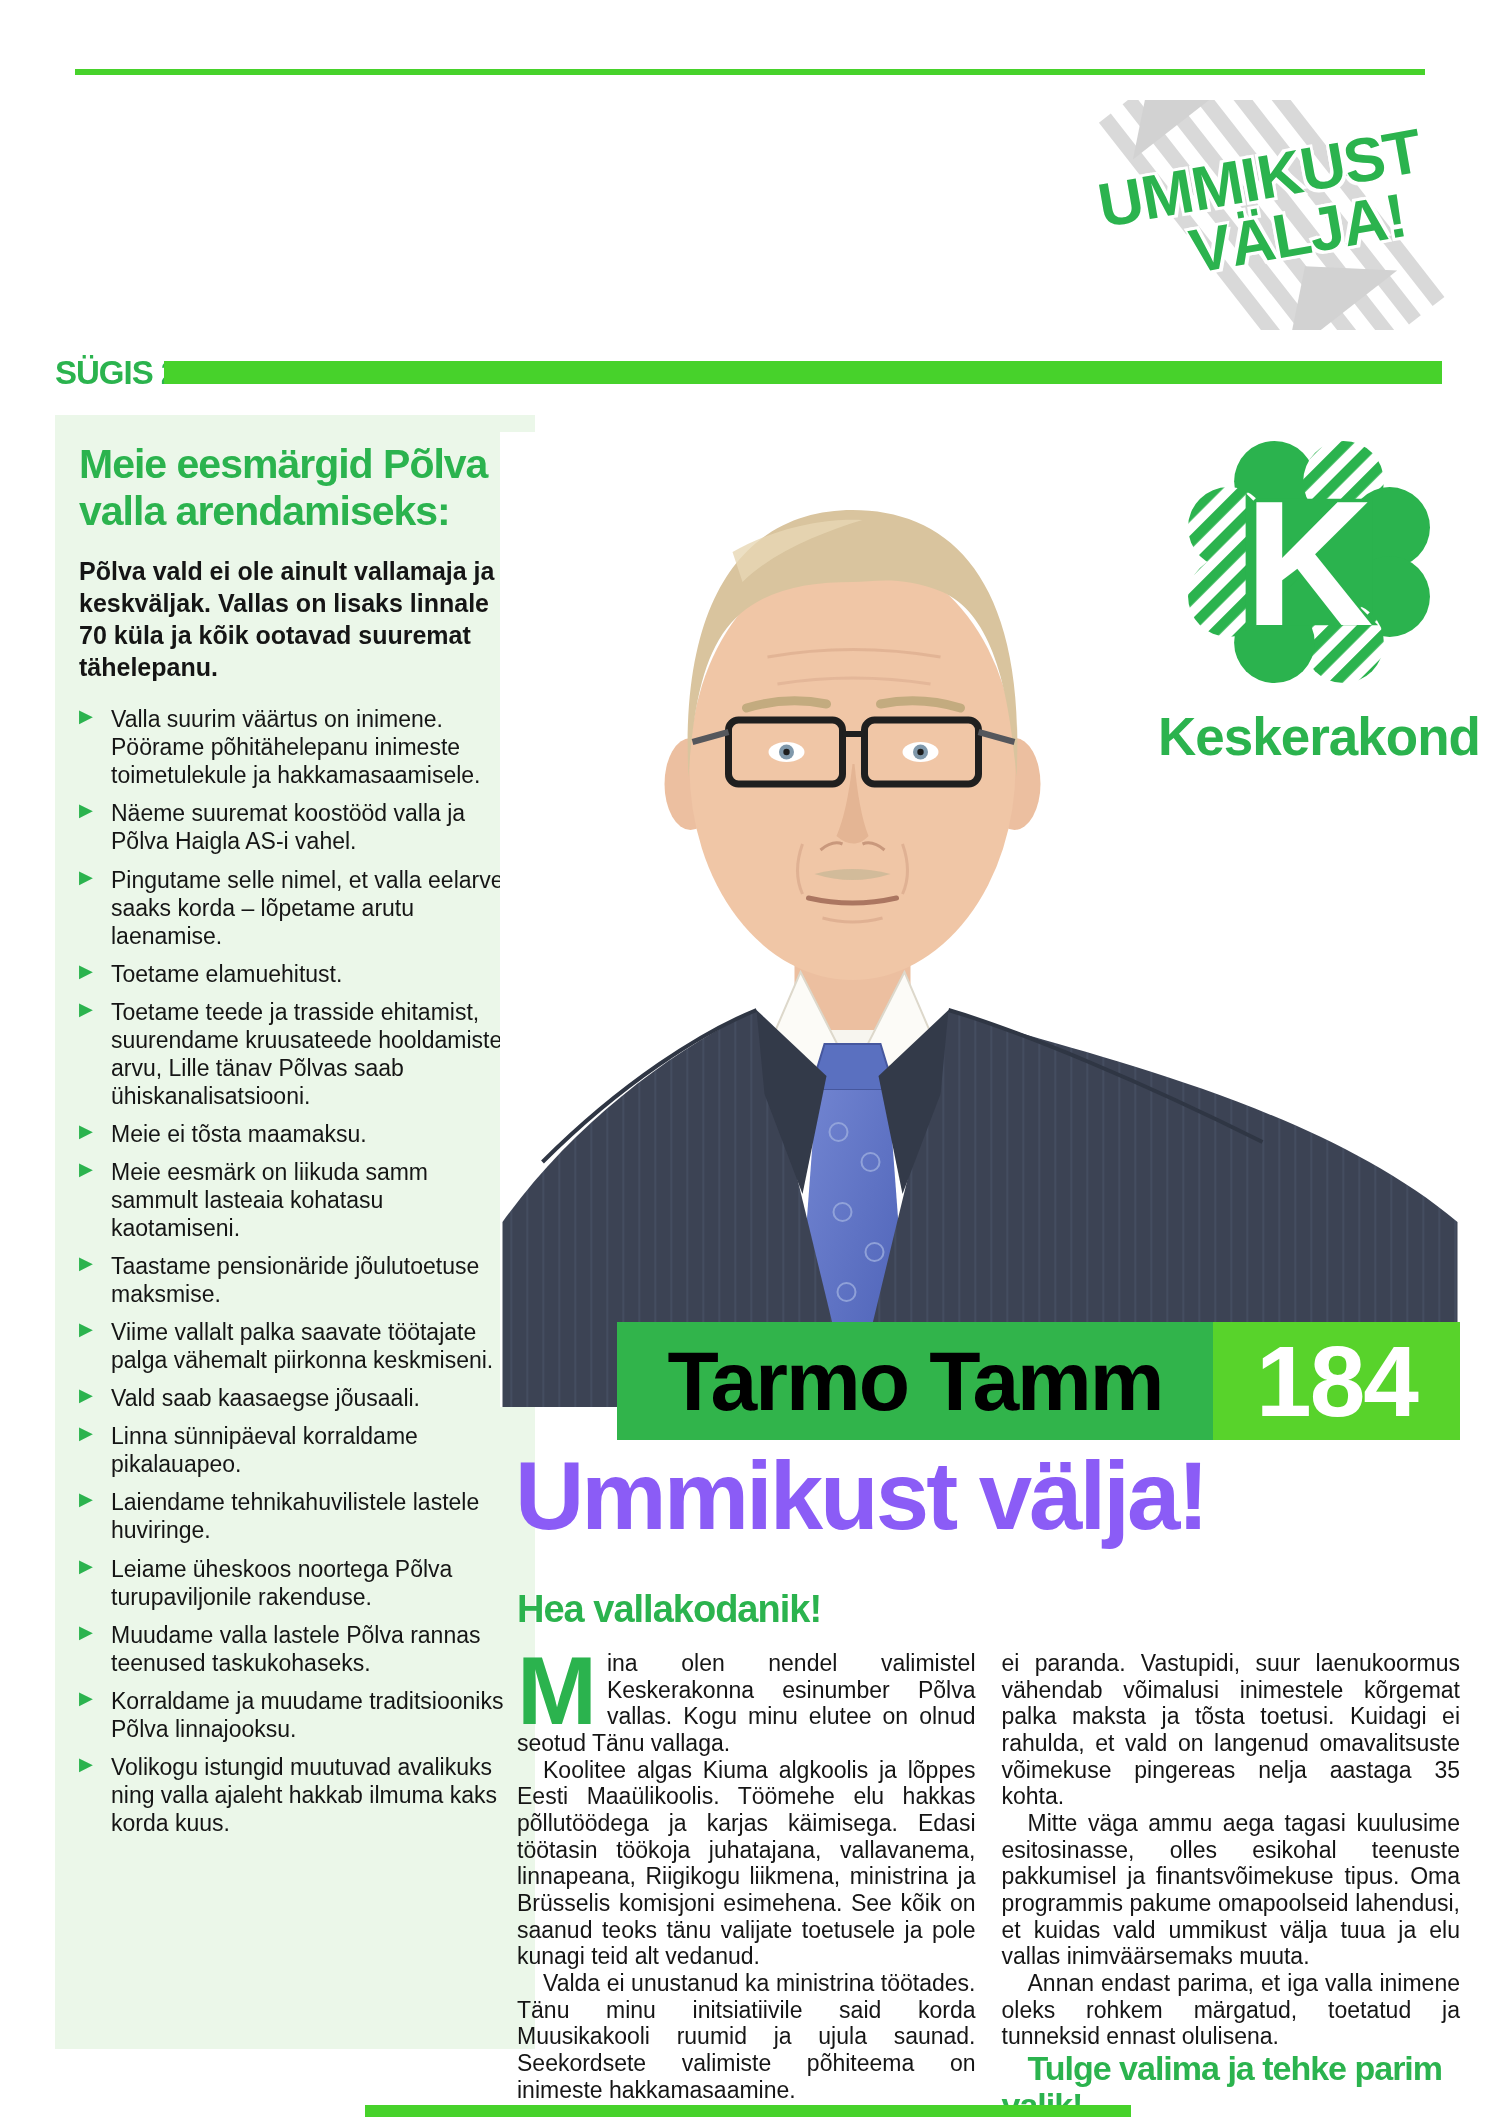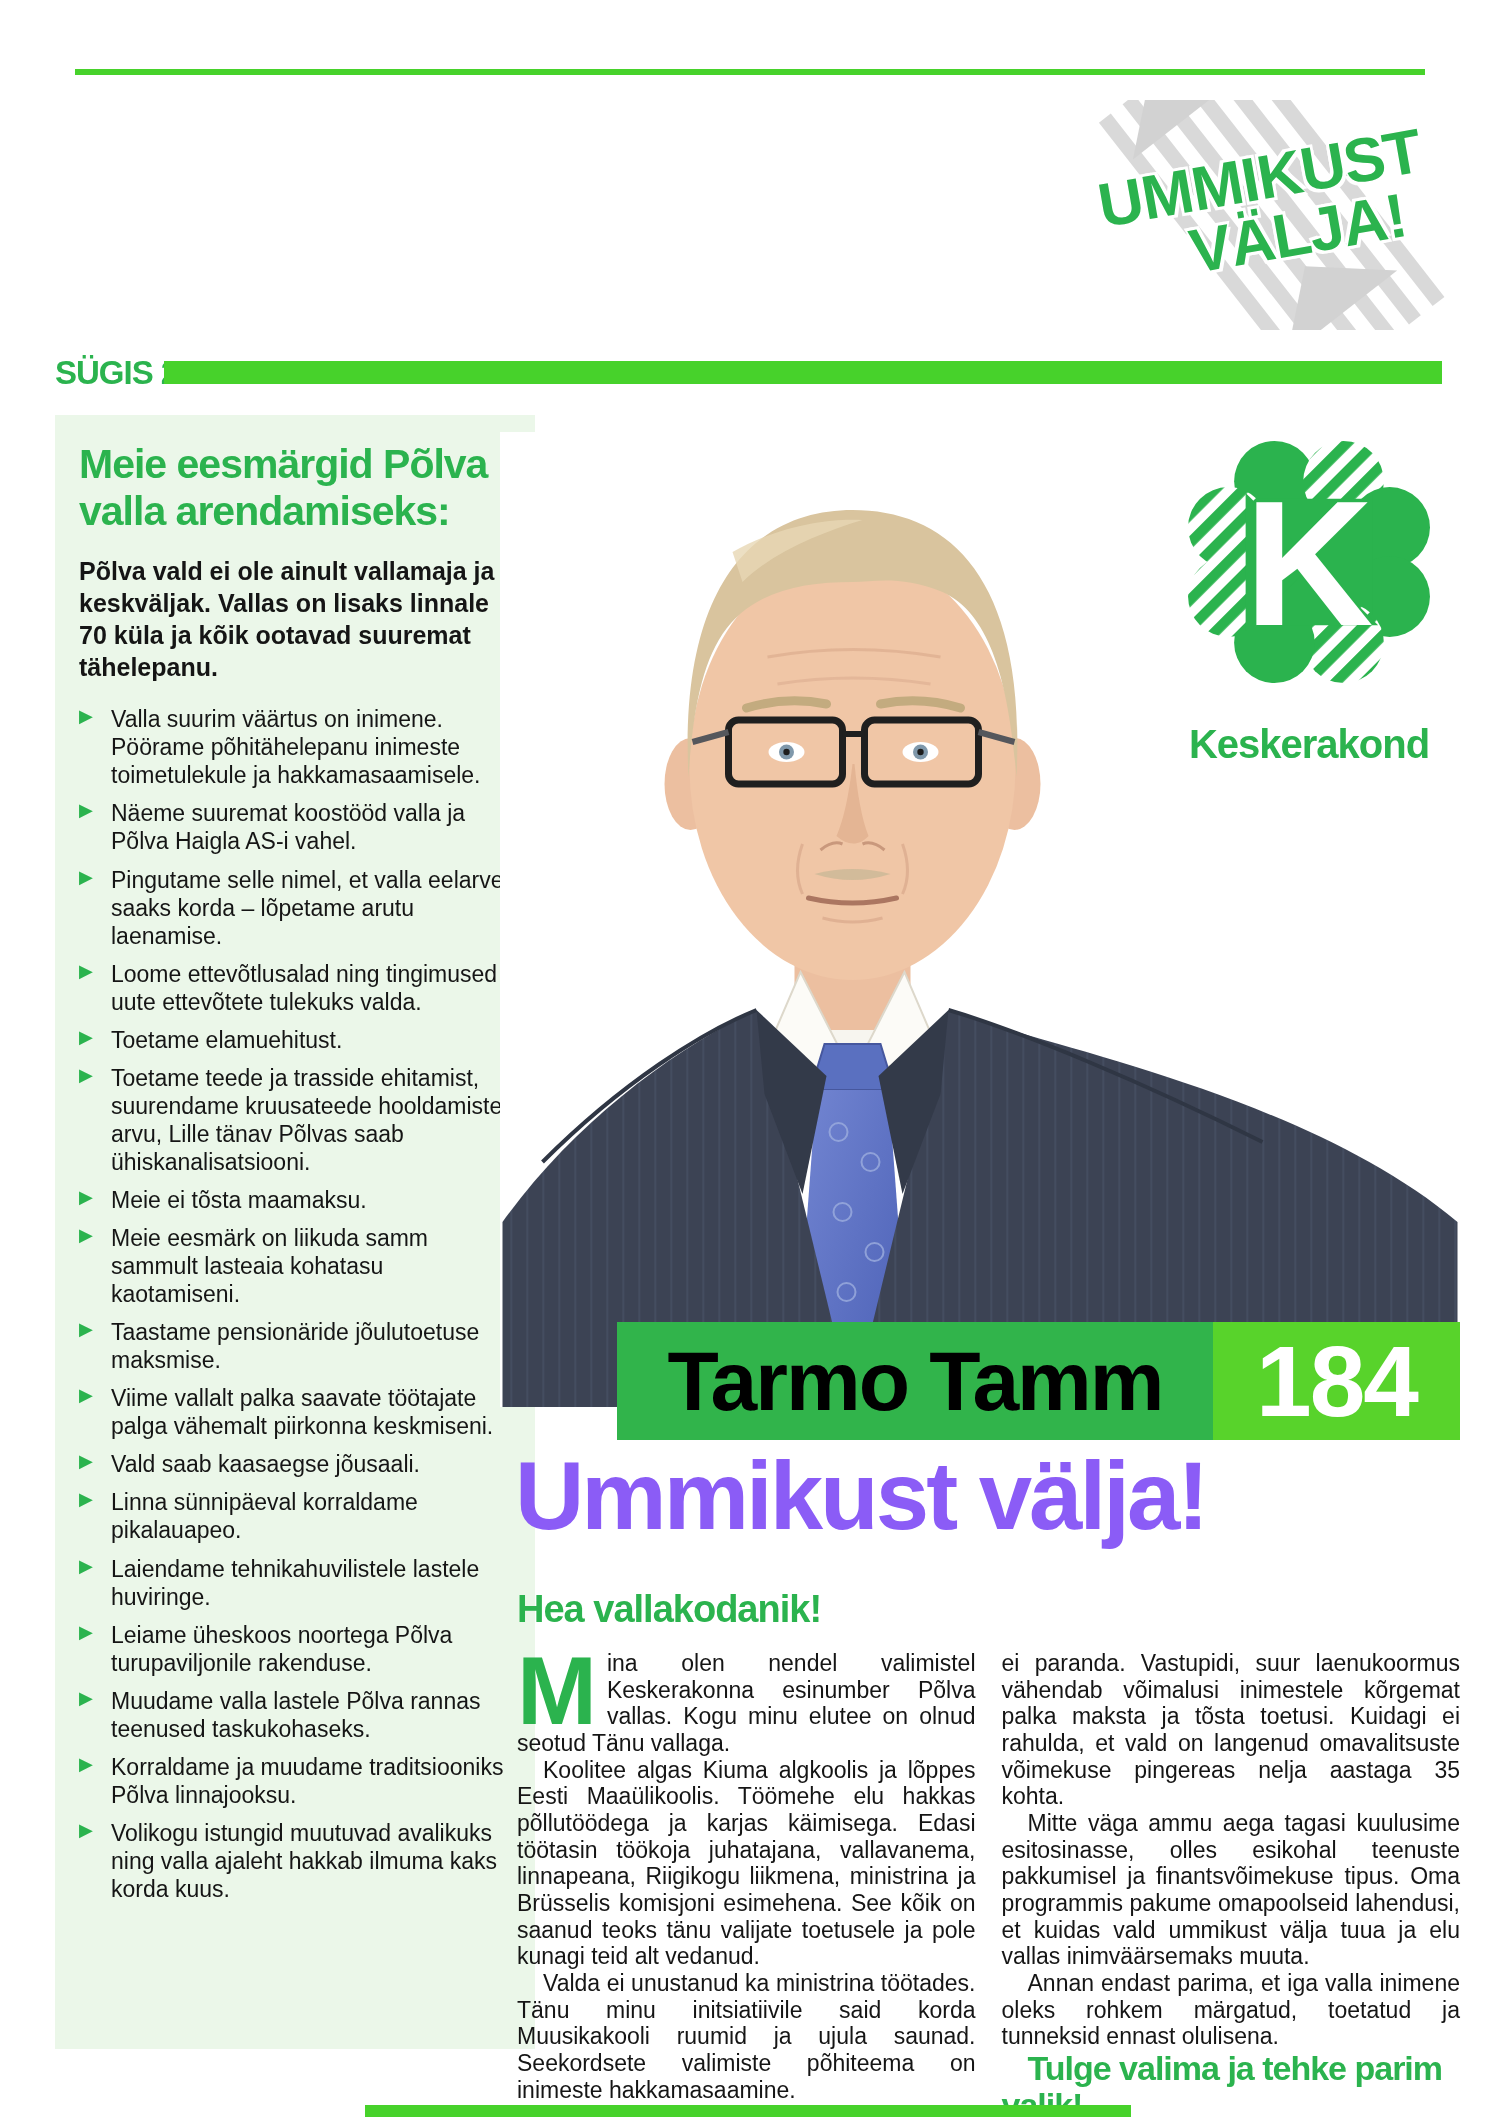--- a/index.html
+++ b/index.html
@@ -52,21 +52,21 @@
   }
   .goal::before{content:"▶";position:absolute;left:0;top:1px;font-size:18px;color:var(--green);}
 
   
   .photo{position:absolute;left:500px;top:432px;width:960px;height:975px;background:#fff;}
   .photo svg{display:block;width:100%;height:100%;}
 
   
   .logo{position:absolute;left:1158px;top:418px;width:302px;text-align:center;}
   .logo svg{display:block;width:290px;height:288px;margin:0 auto;}
-  .logo .party-name{font-size:40px;font-weight:bold;color:var(--green);letter-spacing:-1px;margin-top:16px;}
+  .logo .party-name{font-size:53px;font-weight:bold;color:var(--green);letter-spacing:-1px;margin-top:0px;}
 
   
   .banner{position:absolute;left:617px;top:1322px;width:843px;height:118px;display:flex;}
   .banner .name-seg{
     flex:1;background:var(--banner);color:#000000;font-weight:bold;font-size:84px;
     display:flex;align-items:center;justify-content:center;letter-spacing:-2px;
   }
   .banner .num-seg{
     width:247px;background:var(--num);color:#fff;font-weight:bold;font-size:100px;
     display:flex;align-items:center;justify-content:center;letter-spacing:-2px;
@@ -128,21 +128,20 @@
   <div class="issue-label">SÜGIS 2025</div>
   <div class="issue-rule"></div>
 
   <aside class="sidebar">
     <h2>Meie eesmärgid Põlva valla arendamiseks:</h2>
     <p class="intro">Põlva vald ei ole ainult vallamaja ja keskväljak. Vallas on lisaks linnale 70 küla ja kõik ootavad suuremat tähelepanu.</p>
     <ul class="goals">
         <li class="goal">Valla suurim väärtus on inimene. Pöörame põhitähelepanu inimeste toimetulekule ja hakkamasaamisele.</li>
         <li class="goal">Näeme suuremat koostööd valla ja Põlva Haigla AS-i vahel.</li>
         <li class="goal">Pingutame selle nimel, et valla eelarve saaks korda – lõpetame arutu laenamise.</li>
-        <li class="goal">Loome ettevõtlusalad ning tingimused uute ettevõtete tulekuks valda.</li>
         <li class="goal">Toetame elamuehitust.</li>
         <li class="goal">Toetame teede ja trasside ehitamist, suurendame kruusateede hooldamiste arvu, Lille tänav Põlvas saab ühiskanalisatsiooni.</li>
         <li class="goal">Meie ei tõsta maamaksu.</li>
         <li class="goal">Meie eesmärk on liikuda samm sammult lasteaia kohatasu kaotamiseni.</li>
         <li class="goal">Taastame pensionäride jõulutoetuse maksmise.</li>
         <li class="goal">Viime vallalt palka saavate töötajate palga vähemalt piirkonna keskmiseni.</li>
         <li class="goal">Vald saab kaasaegse jõusaali.</li>
         <li class="goal">Linna sünnipäeval korraldame pikalauapeo.</li>
         <li class="goal">Laiendame tehnikahuvilistele lastele huviringe.</li>
         <li class="goal">Leiame üheskoos noortega Põlva turupaviljonile rakenduse.</li>

